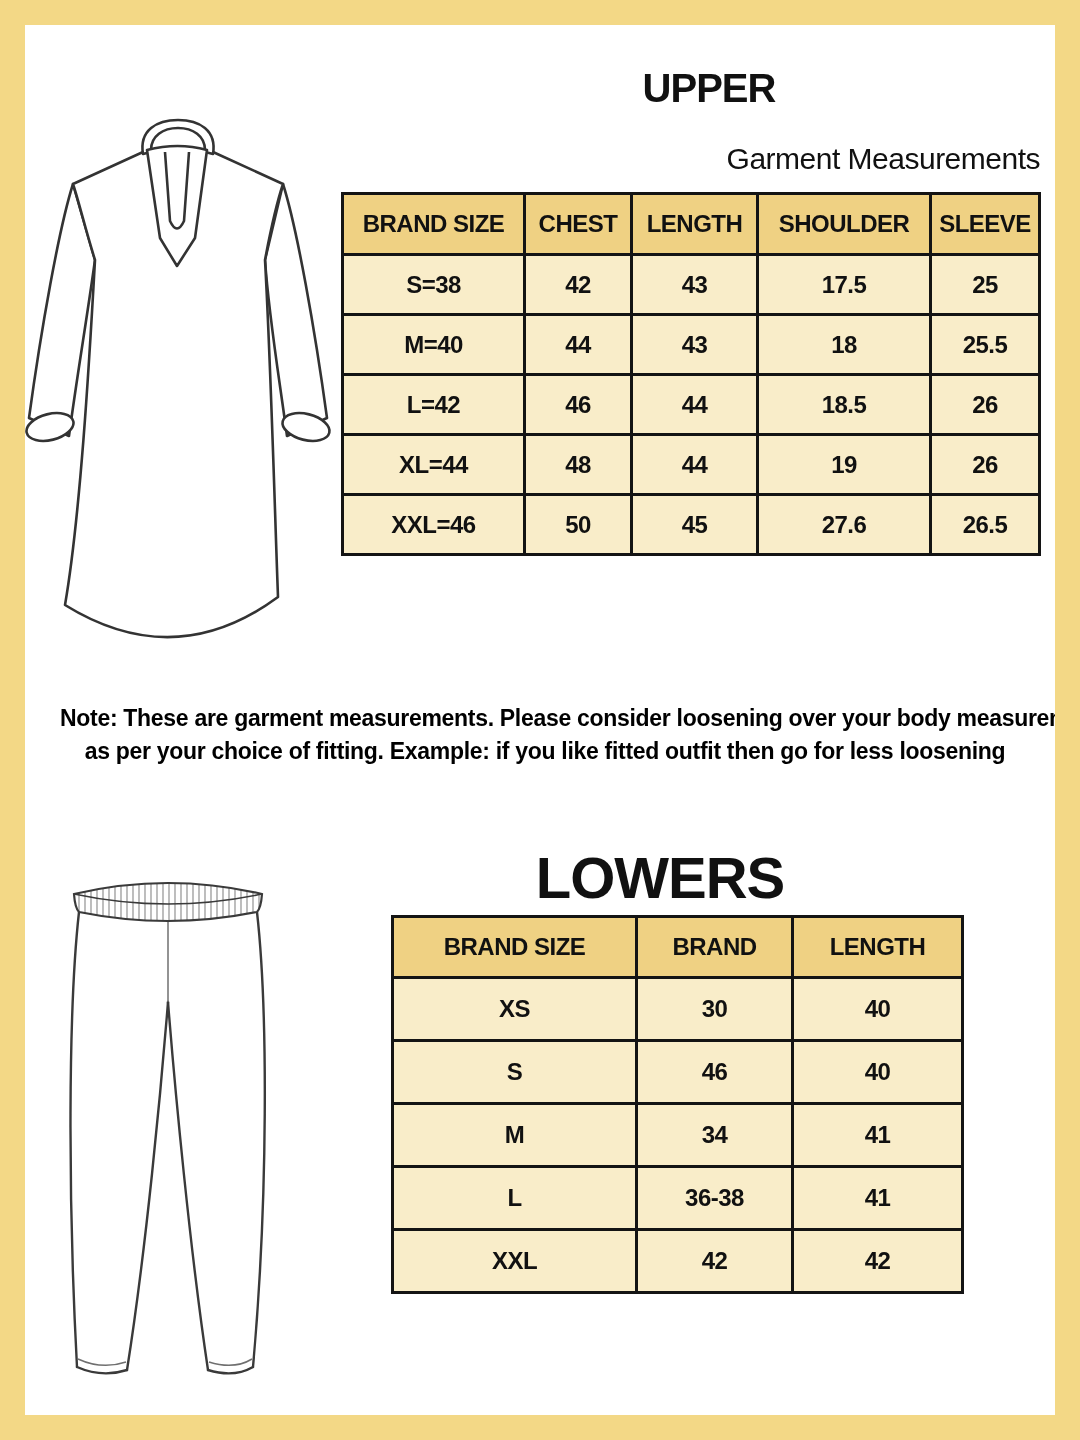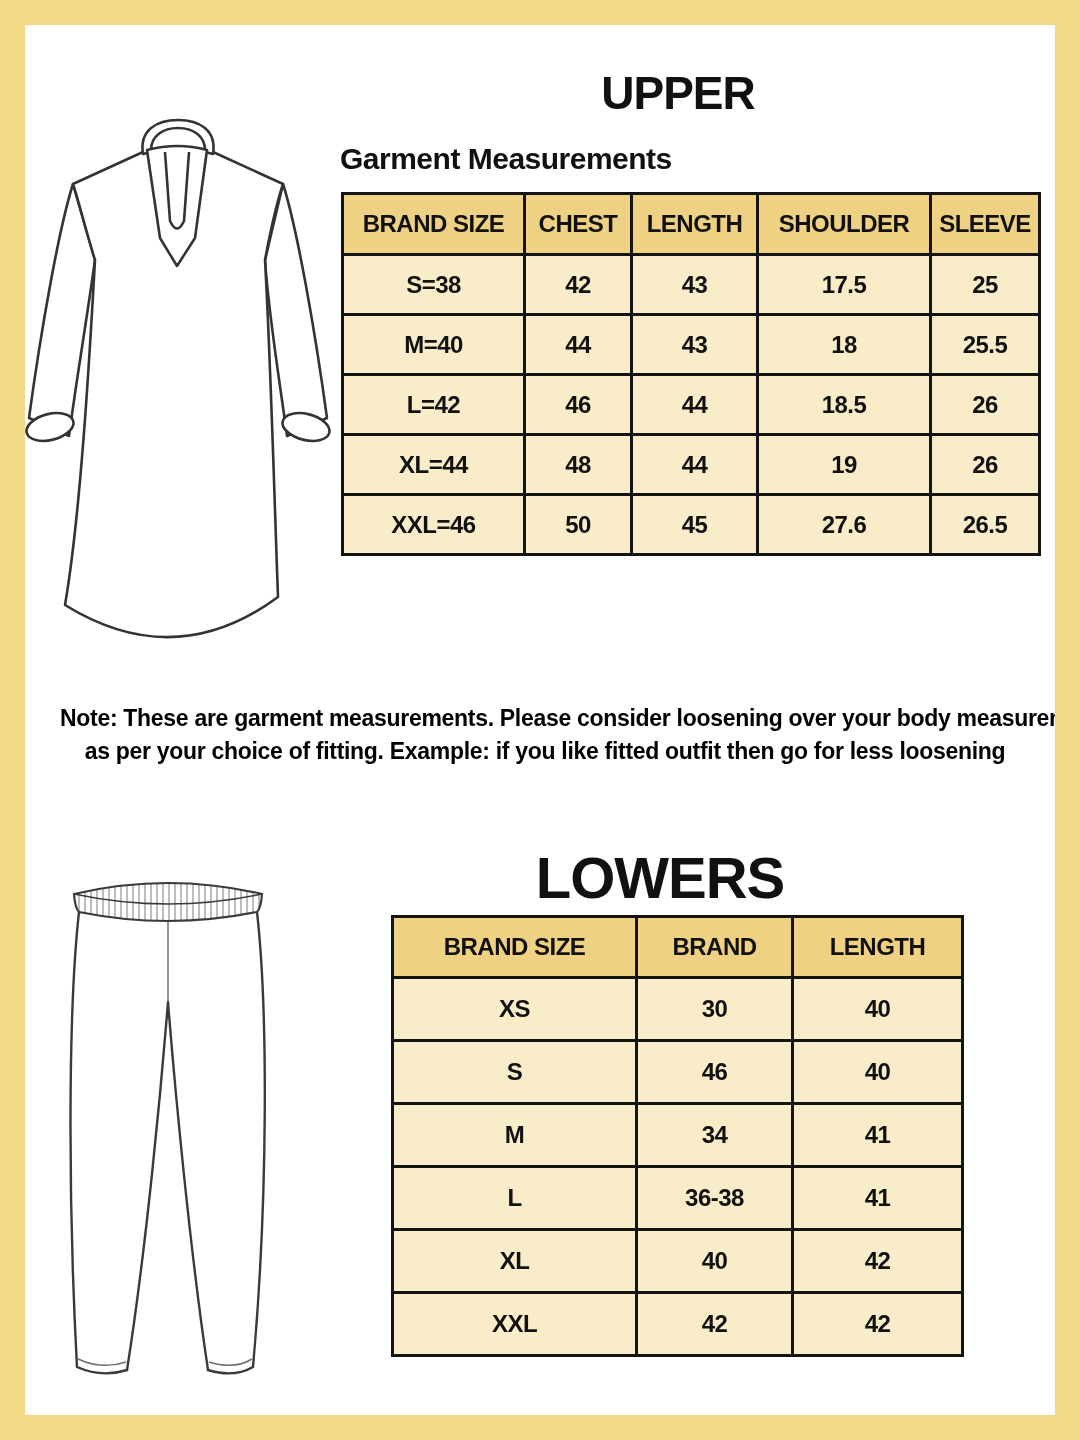--- a/index.html
+++ b/index.html
@@ -26,24 +26,24 @@
     z-index:5;
   }
   .section-title{
     position:absolute;
     text-align:center;
     font-weight:bold;
     letter-spacing:-1px;
     color:var(--text);
     white-space:nowrap;
   }
-  .upper-title{top:66px;left:328px;width:700px;font-size:46px;}
+  .upper-title{top:66px;left:359px;width:700px;font-size:40px;}
   .upper-subtitle{
     position:absolute;top:142px;left:340px;width:700px;
-    text-align:left;font-weight:bold;font-size:30px;letter-spacing:-0.5px;
+    text-align:right;font-weight:normal;font-size:30px;letter-spacing:-0.5px;
     white-space:nowrap;
   }
   .lowers-title{top:844px;left:360px;width:600px;font-size:58px;}
 
   table.size-table{
     border-collapse:collapse;
     table-layout:fixed;
   }
   table.size-table th, table.size-table td{
     border:3px solid var(--grid-line);
@@ -235,25 +235,20 @@
             <td>M</td>
             <td>34</td>
             <td>41</td>
           </tr>
           <tr>
             <td>L</td>
             <td>36-38</td>
             <td>41</td>
           </tr>
           <tr>
-            <td>XL</td>
-            <td>40</td>
-            <td>42</td>
-          </tr>
-          <tr>
             <td>XXL</td>
             <td>42</td>
             <td>42</td>
           </tr>
         </tbody>
     </table>
   </div>
 </div>
 
 </body></html>

